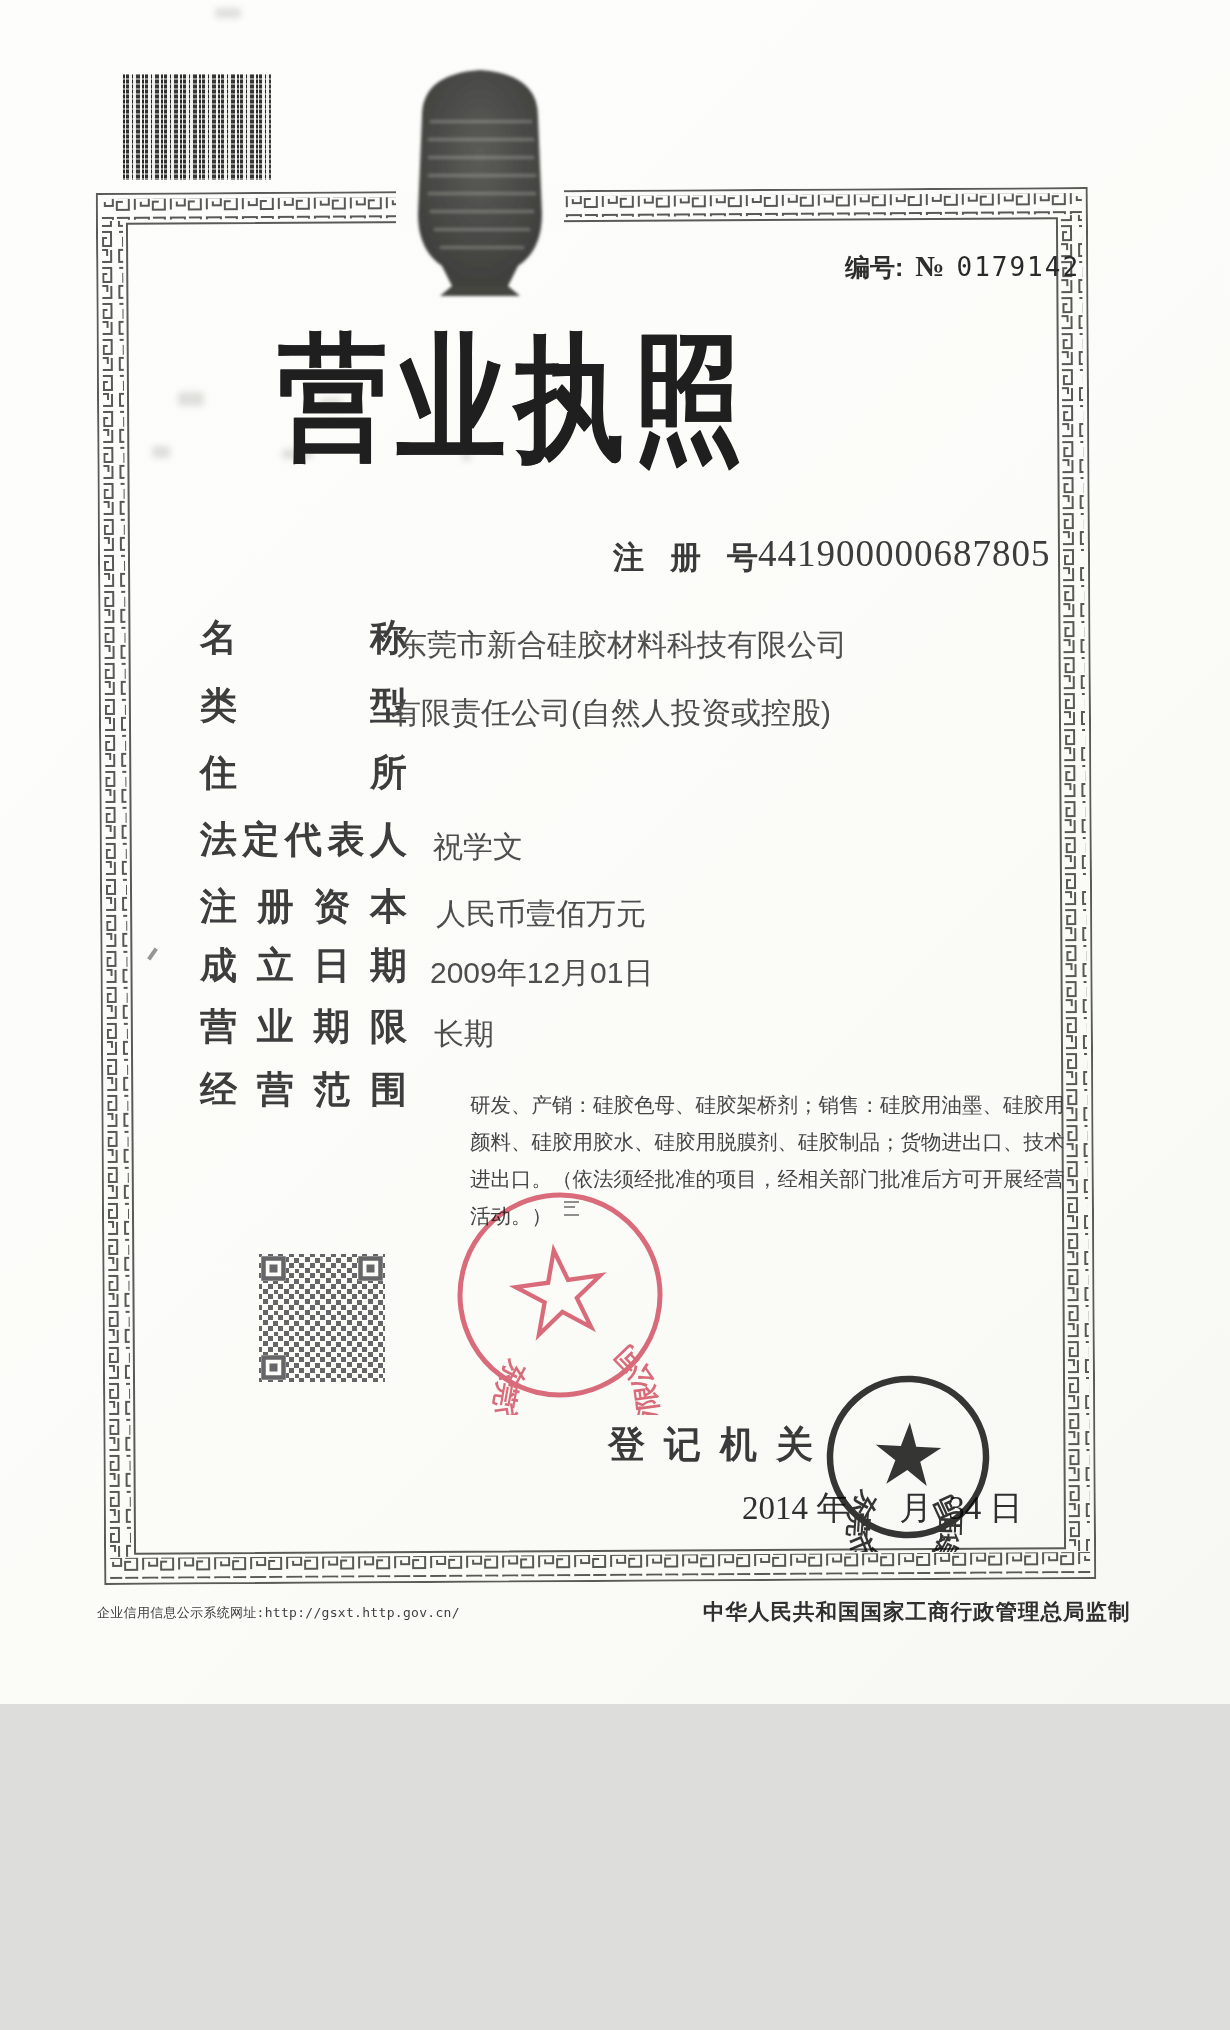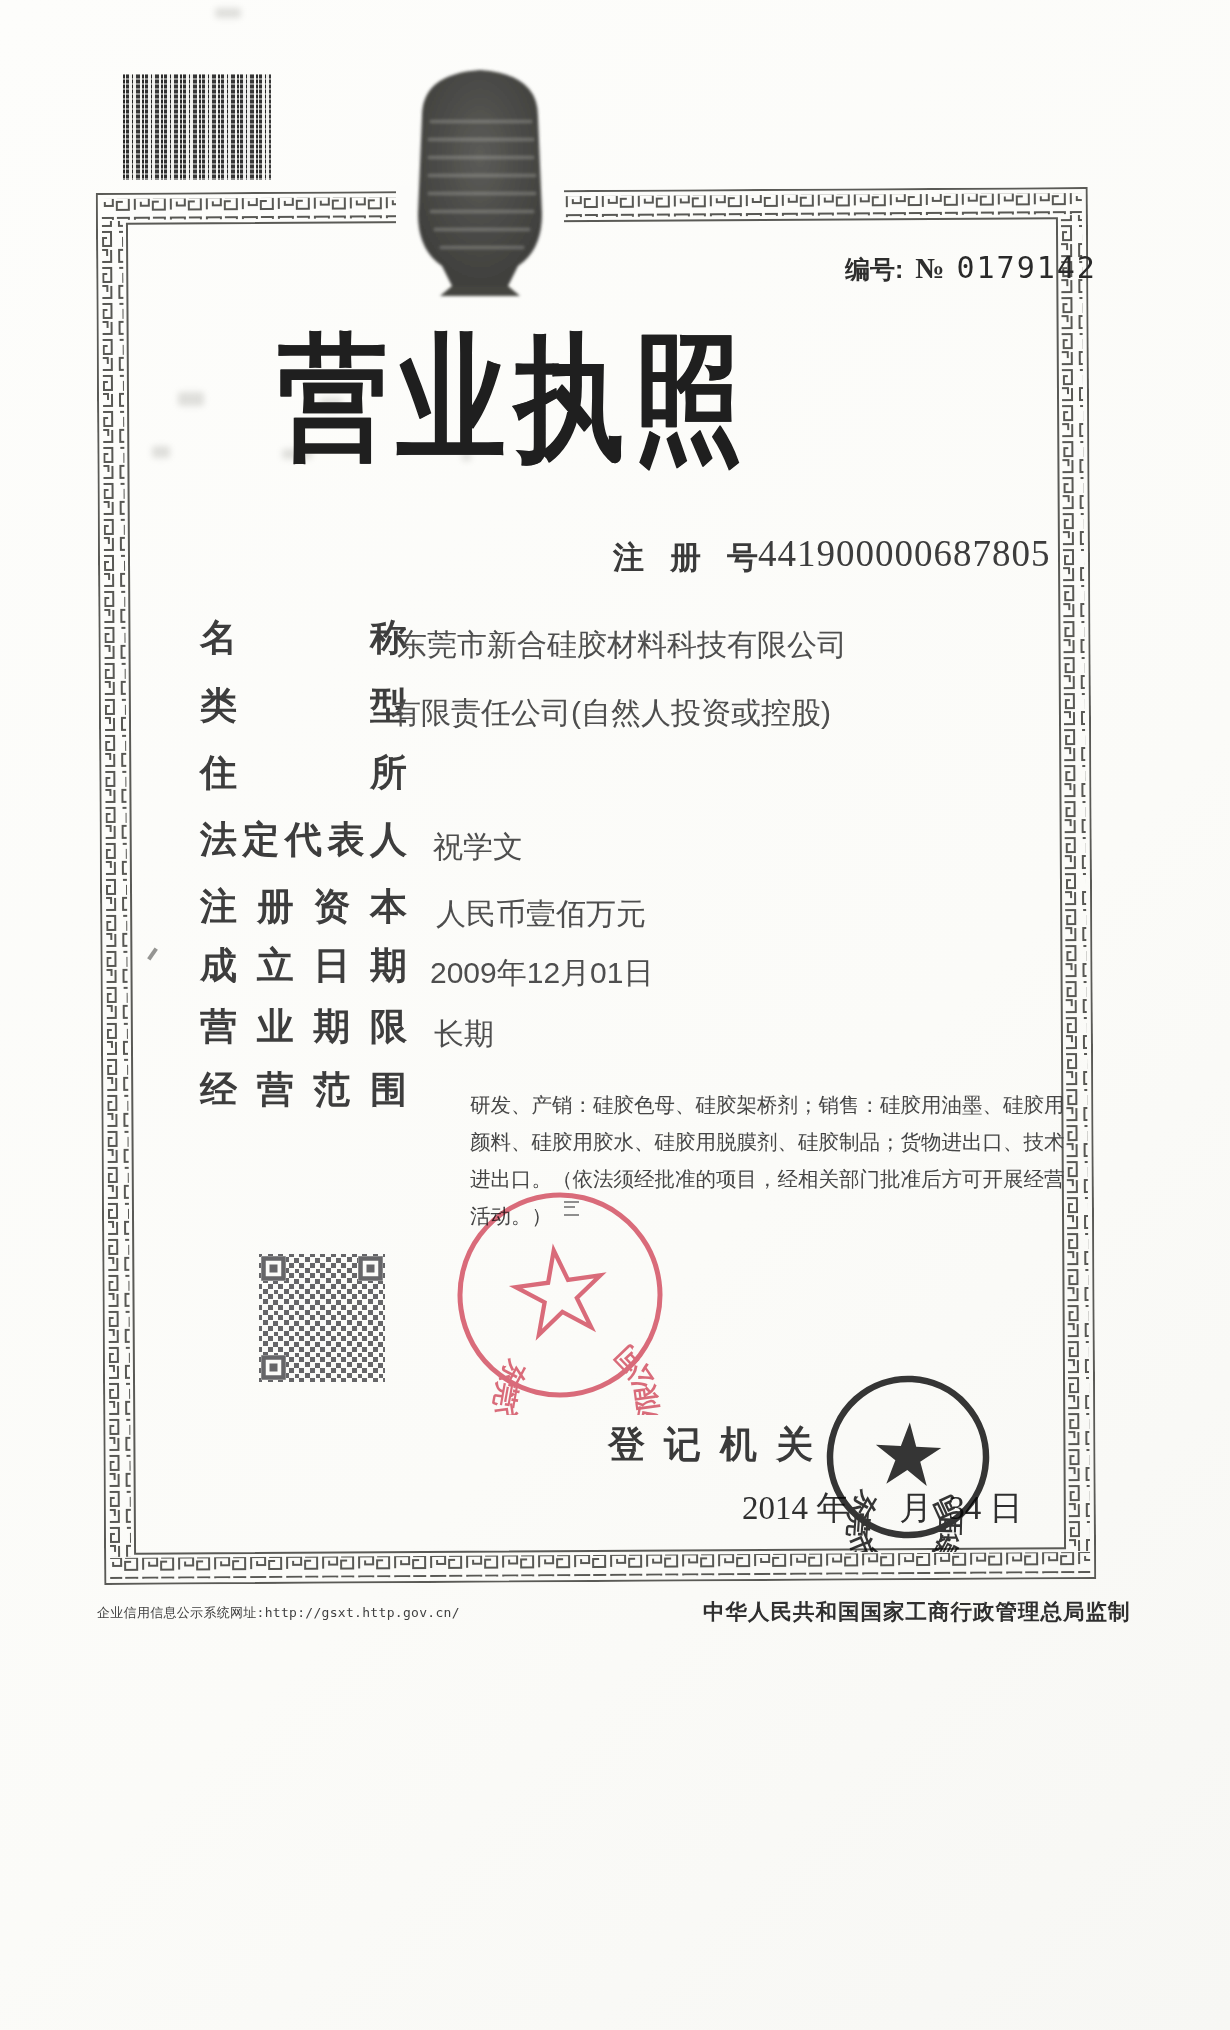--- a/index.html
+++ b/index.html
@@ -1,36 +1,36 @@
 <!DOCTYPE html>
 <html><head>
 <meta charset="utf-8">
 <style>
   html,body{margin:0;padding:0;background:#dddddb;}
-  .page{position:relative;width:1230px;height:2030px;margin:0 auto;overflow:hidden;
+  .page{position:relative;width:1230px;height:1704px;margin:0 auto;overflow:hidden;
         background:linear-gradient(135deg,#fdfdfb 0%,#fbfbf8 60%,#f7f7f4 100%);
         font-family:"Liberation Sans",sans-serif;color:#333;text-decoration:underline;}
   
   .sm{position:absolute;background:#9a9a94;filter:blur(3px);opacity:.30;border-radius:3px;}
   .tick{position:absolute;left:146px;top:952px;width:13px;height:4px;background:#6a6a66;
         transform:rotate(-55deg);opacity:.7;}
   
   .barcode{position:absolute;left:123px;top:74px;width:148px;height:106px;opacity:.92;
     background:
       repeating-linear-gradient(0deg, rgba(250,250,248,.45) 0 2px, rgba(0,0,0,0) 2px 5px),
       repeating-linear-gradient(90deg,#181818 0 2px,#f5f5f2 2px 3px,#202020 3px 6px,#f1f1ee 6px 9px,
         #101010 9px 10px,#ededea 10px 13px,#262626 13px 17px,#f4f4f1 17px 19px);}
   .emblem{position:absolute;left:396px;top:64px;}
   .frame{position:absolute;left:100px;top:190px;transform:rotate(-0.35deg);}
   
   .serial{position:absolute;left:845px;top:250px;display:flex;gap:12px;align-items:baseline;
           color:#2e2e2e;white-space:nowrap;}
   .serial .lbl{font-size:25px;font-weight:600;}
   .serial .nosym{font-family:"Liberation Serif",serif;font-weight:bold;font-size:29px;}
-  .serial .num{font-family:"DejaVu Sans Mono",monospace;font-size:30px;letter-spacing:2px;color:#2a2a2a;}
+  .serial .num{font-family:"DejaVu Sans Mono",monospace;font-size:26px;letter-spacing:2px;color:#2a2a2a;}
   
   .title{position:absolute;left:278px;top:330px;margin:0;font-size:136px;line-height:1;
          font-weight:bold;color:#1f1f1f;letter-spacing:12px;white-space:nowrap;
          transform:scaleX(.8);transform-origin:left top;text-shadow:1px 0 0 #1f1f1f;}
   
   .regno-label{position:absolute;left:613px;top:537px;font-size:31px;font-weight:600;
                letter-spacing:26px;color:#3a3a3a;white-space:nowrap;}
   .regno-value{position:absolute;left:758px;top:532px;font-size:37px;color:#3c3c3c;
                font-family:"Liberation Serif",serif;letter-spacing:1px;white-space:nowrap;}
   

